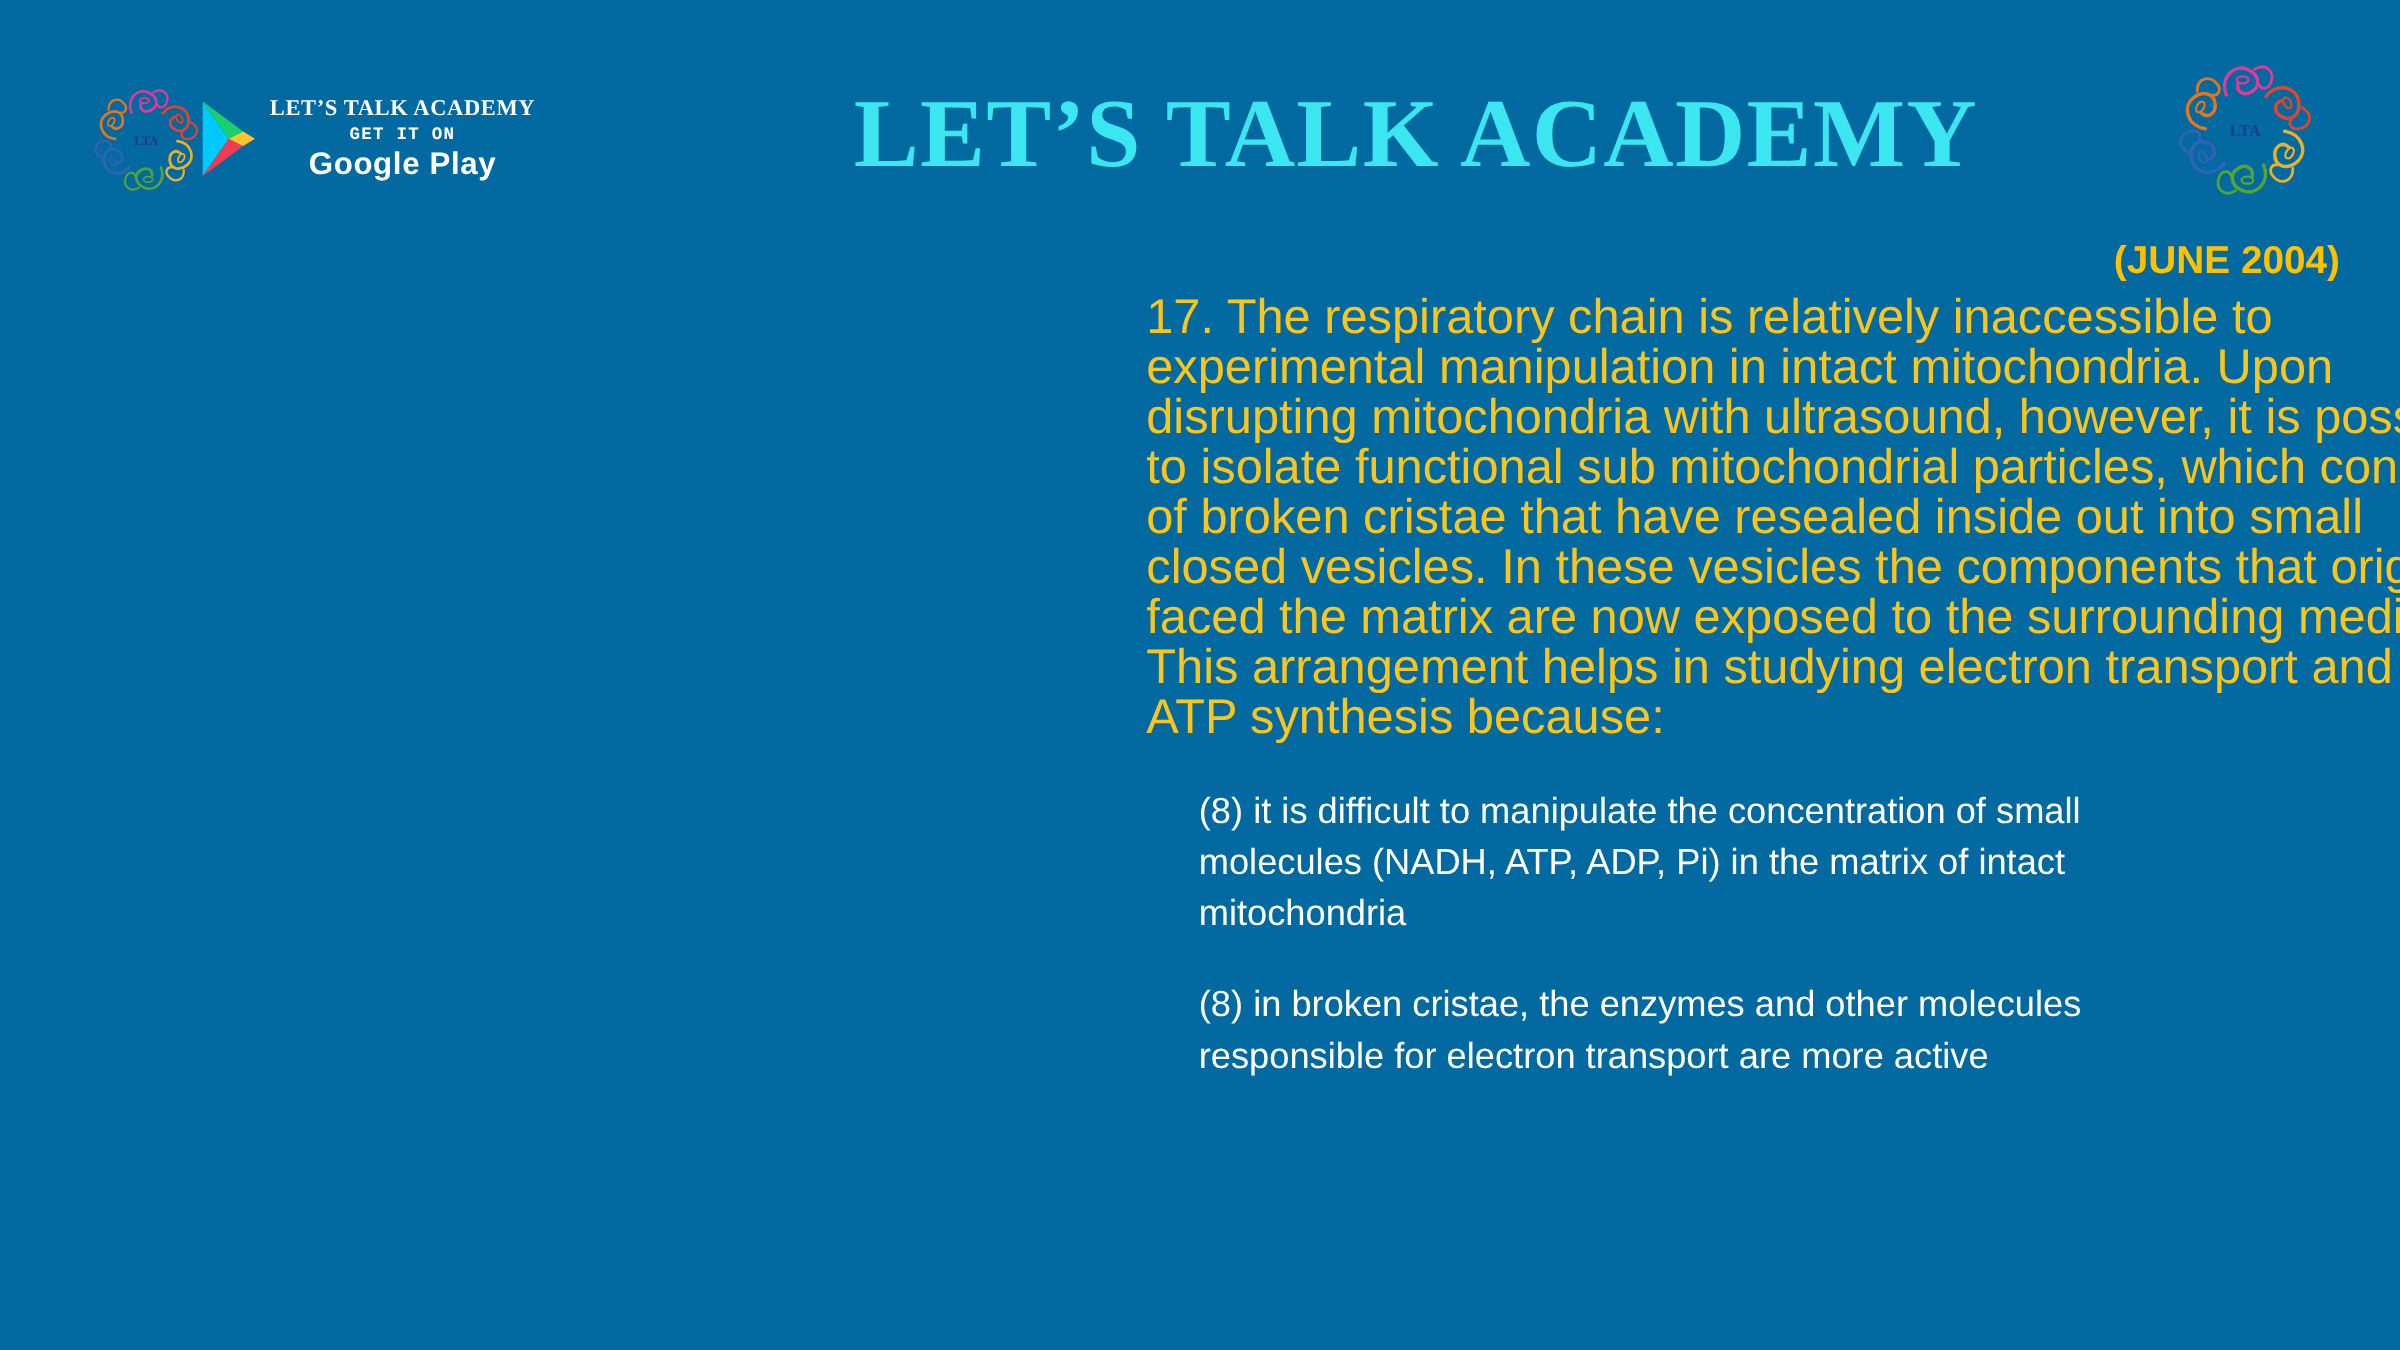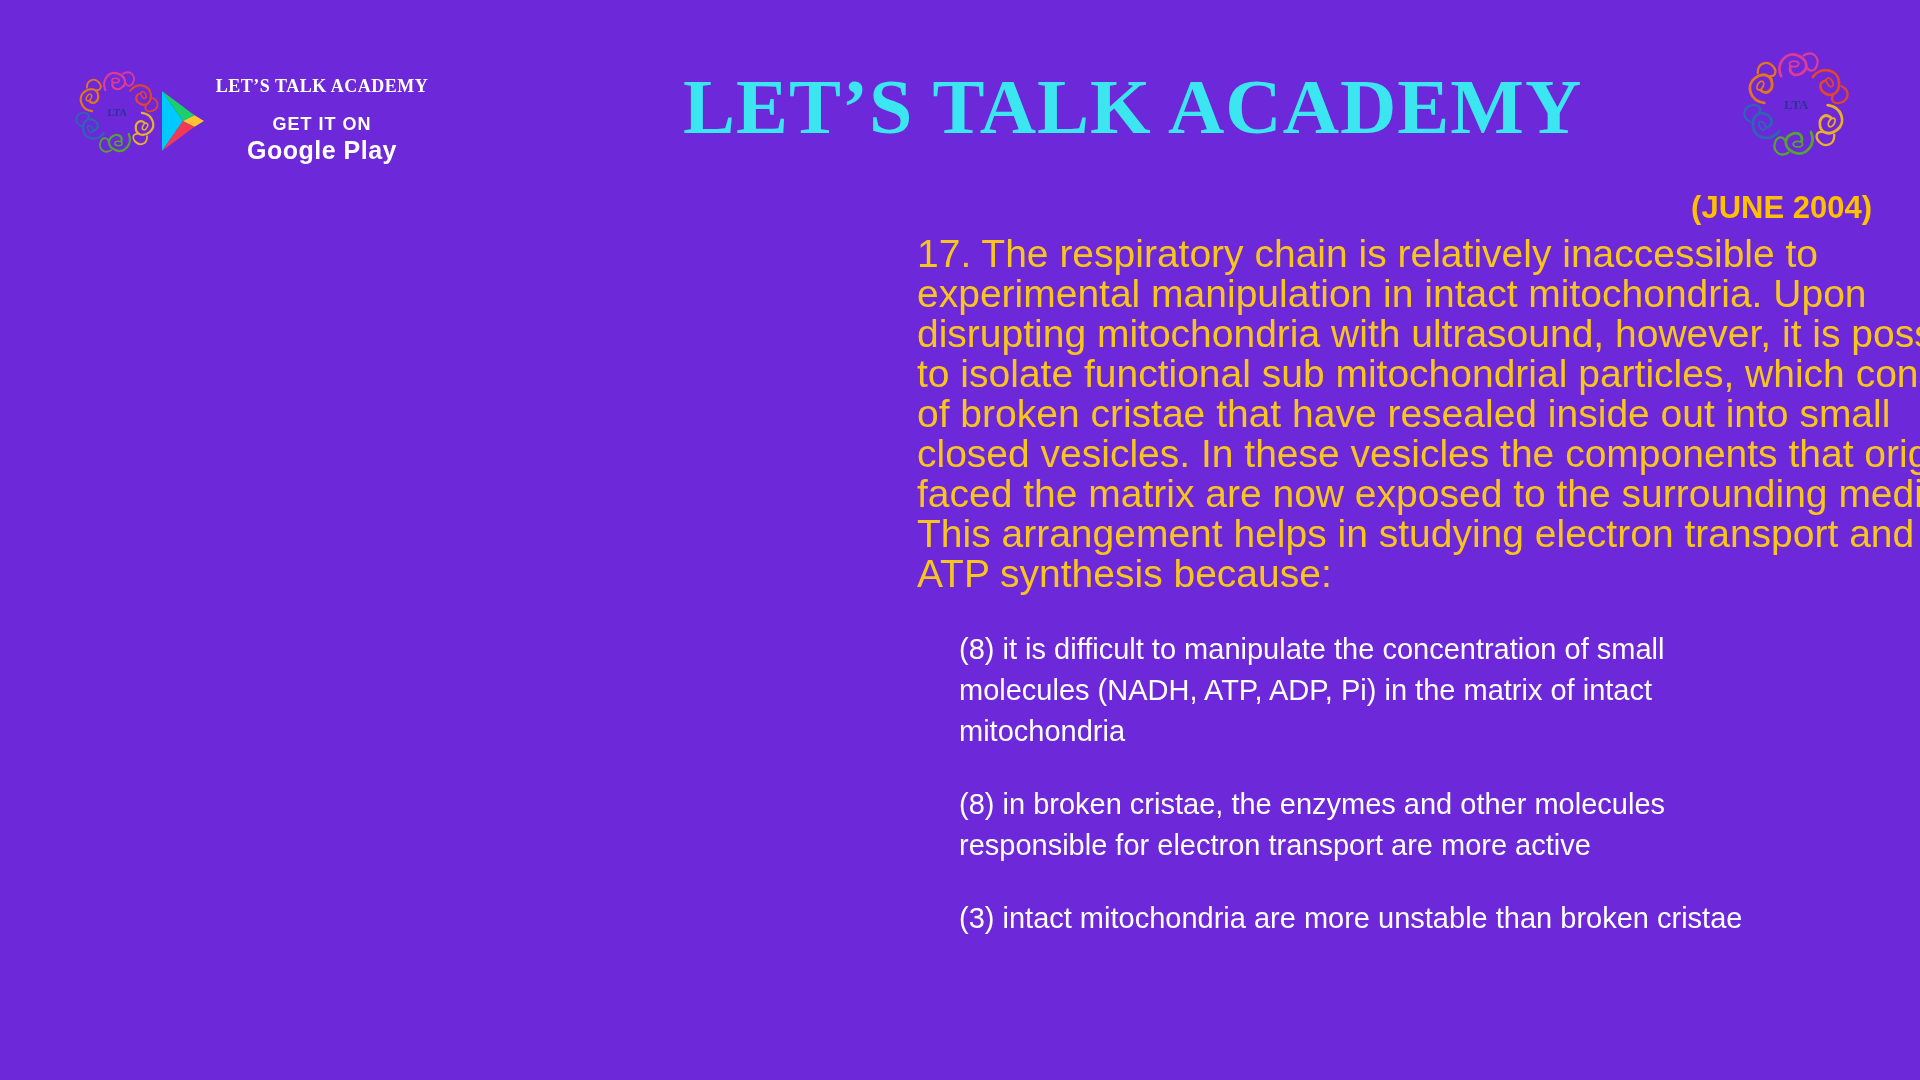--- a/index.html
+++ b/index.html
@@ -1,34 +1,34 @@
 <!DOCTYPE html>
 <html><head>
 <meta charset="utf-8">
 <style>
   * { margin: 0; padding: 0; box-sizing: border-box; }
   html, body { width: 1920px; height: 1080px; background: #000; overflow: hidden; }
   body { font-family: "Liberation Sans", sans-serif; position: relative; }
 
-  .slide { position: absolute; inset: 0; background: #6d28d9; }
+  .slide { position: absolute; inset: 0; background: #0369a1; }
 
   
   .logo-left { position: absolute; left: 73px; top: 68px; width: 88px; height: 88px; }
   .logo-right { position: absolute; left: 1740px; top: 48px; width: 112px; height: 112px; }
 
   .play-badge { position: absolute; left: 162px; top: 76px; display: flex; align-items: center; cursor: pointer; }
   .play-triangle { width: 42px; height: 60px; margin-right: 10px; }
   .badge-text { display: flex; flex-direction: column; align-items: center; width: 216px; }
   .badge-academy {
     font-family: "Liberation Serif", serif; font-weight: bold;
     color: #ffffff; font-size: 18px; letter-spacing: 0.5px; white-space: nowrap;
   }
   .badge-geton {
-    color: #ffffff; font-weight: bold; font-size: 18px; letter-spacing: 1px;
-    margin-top: 17px; white-space: nowrap;
+    color: #ffffff; font-weight: bold; font-size: 14px; letter-spacing: 1px;
+    margin-top: 3px; white-space: nowrap; font-family: Liberation Mono, monospace;
   }
   .badge-store {
     color: #ffffff; font-weight: bold; font-size: 25px; letter-spacing: 0.5px;
     margin-top: 1px; white-space: nowrap;
   }
 
   
   .page-title {
     position: absolute; left: 683px; top: 62px;
     font-family: "Liberation Serif", serif; font-weight: bold;
@@ -136,16 +136,15 @@
 faced the matrix are now exposed to the surrounding medium.
 This arrangement helps in studying electron transport and
 ATP synthesis because:</div>
 
   <div class="options">
     <div class="option">(8) it is difficult to manipulate the concentration of small
 molecules (NADH, ATP, ADP, Pi) in the matrix of intact
 mitochondria</div>
     <div class="option">(8) in broken cristae, the enzymes and other molecules
 responsible for electron transport are more active</div>
-    <div class="option">(3) intact mitochondria are more unstable than broken cristae</div>
   </div>
 
 </div>
 
 </body></html>

